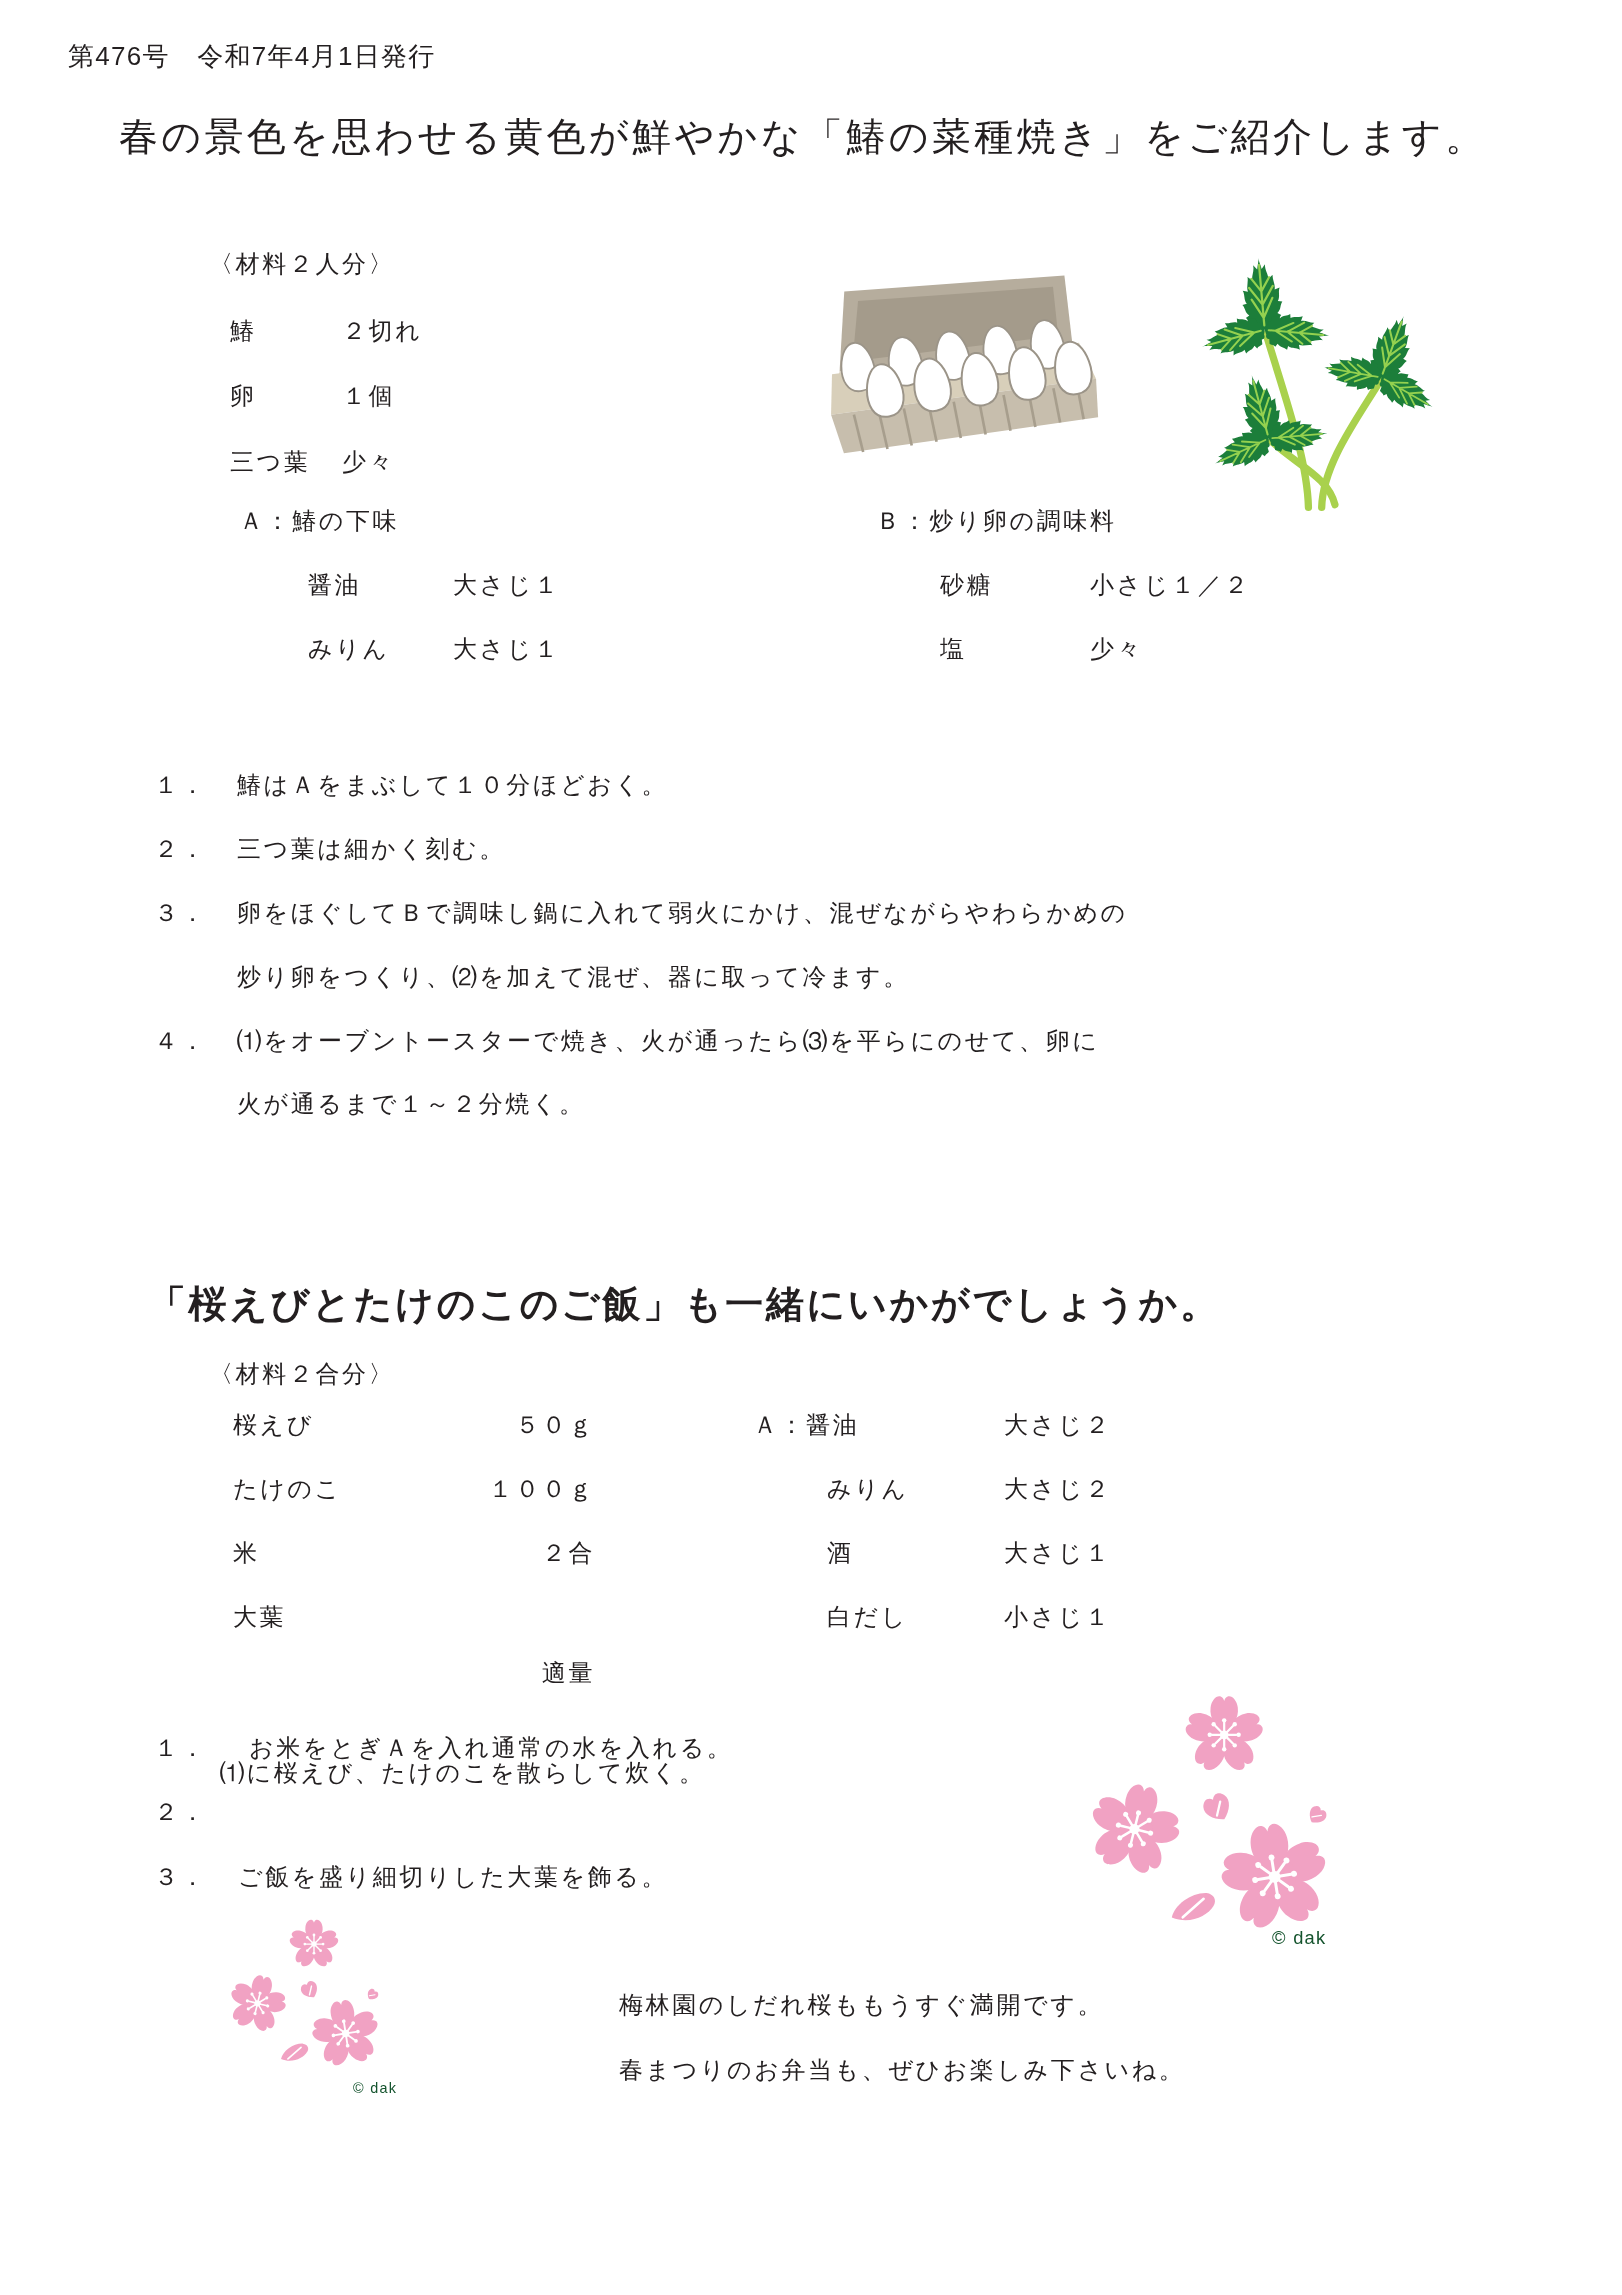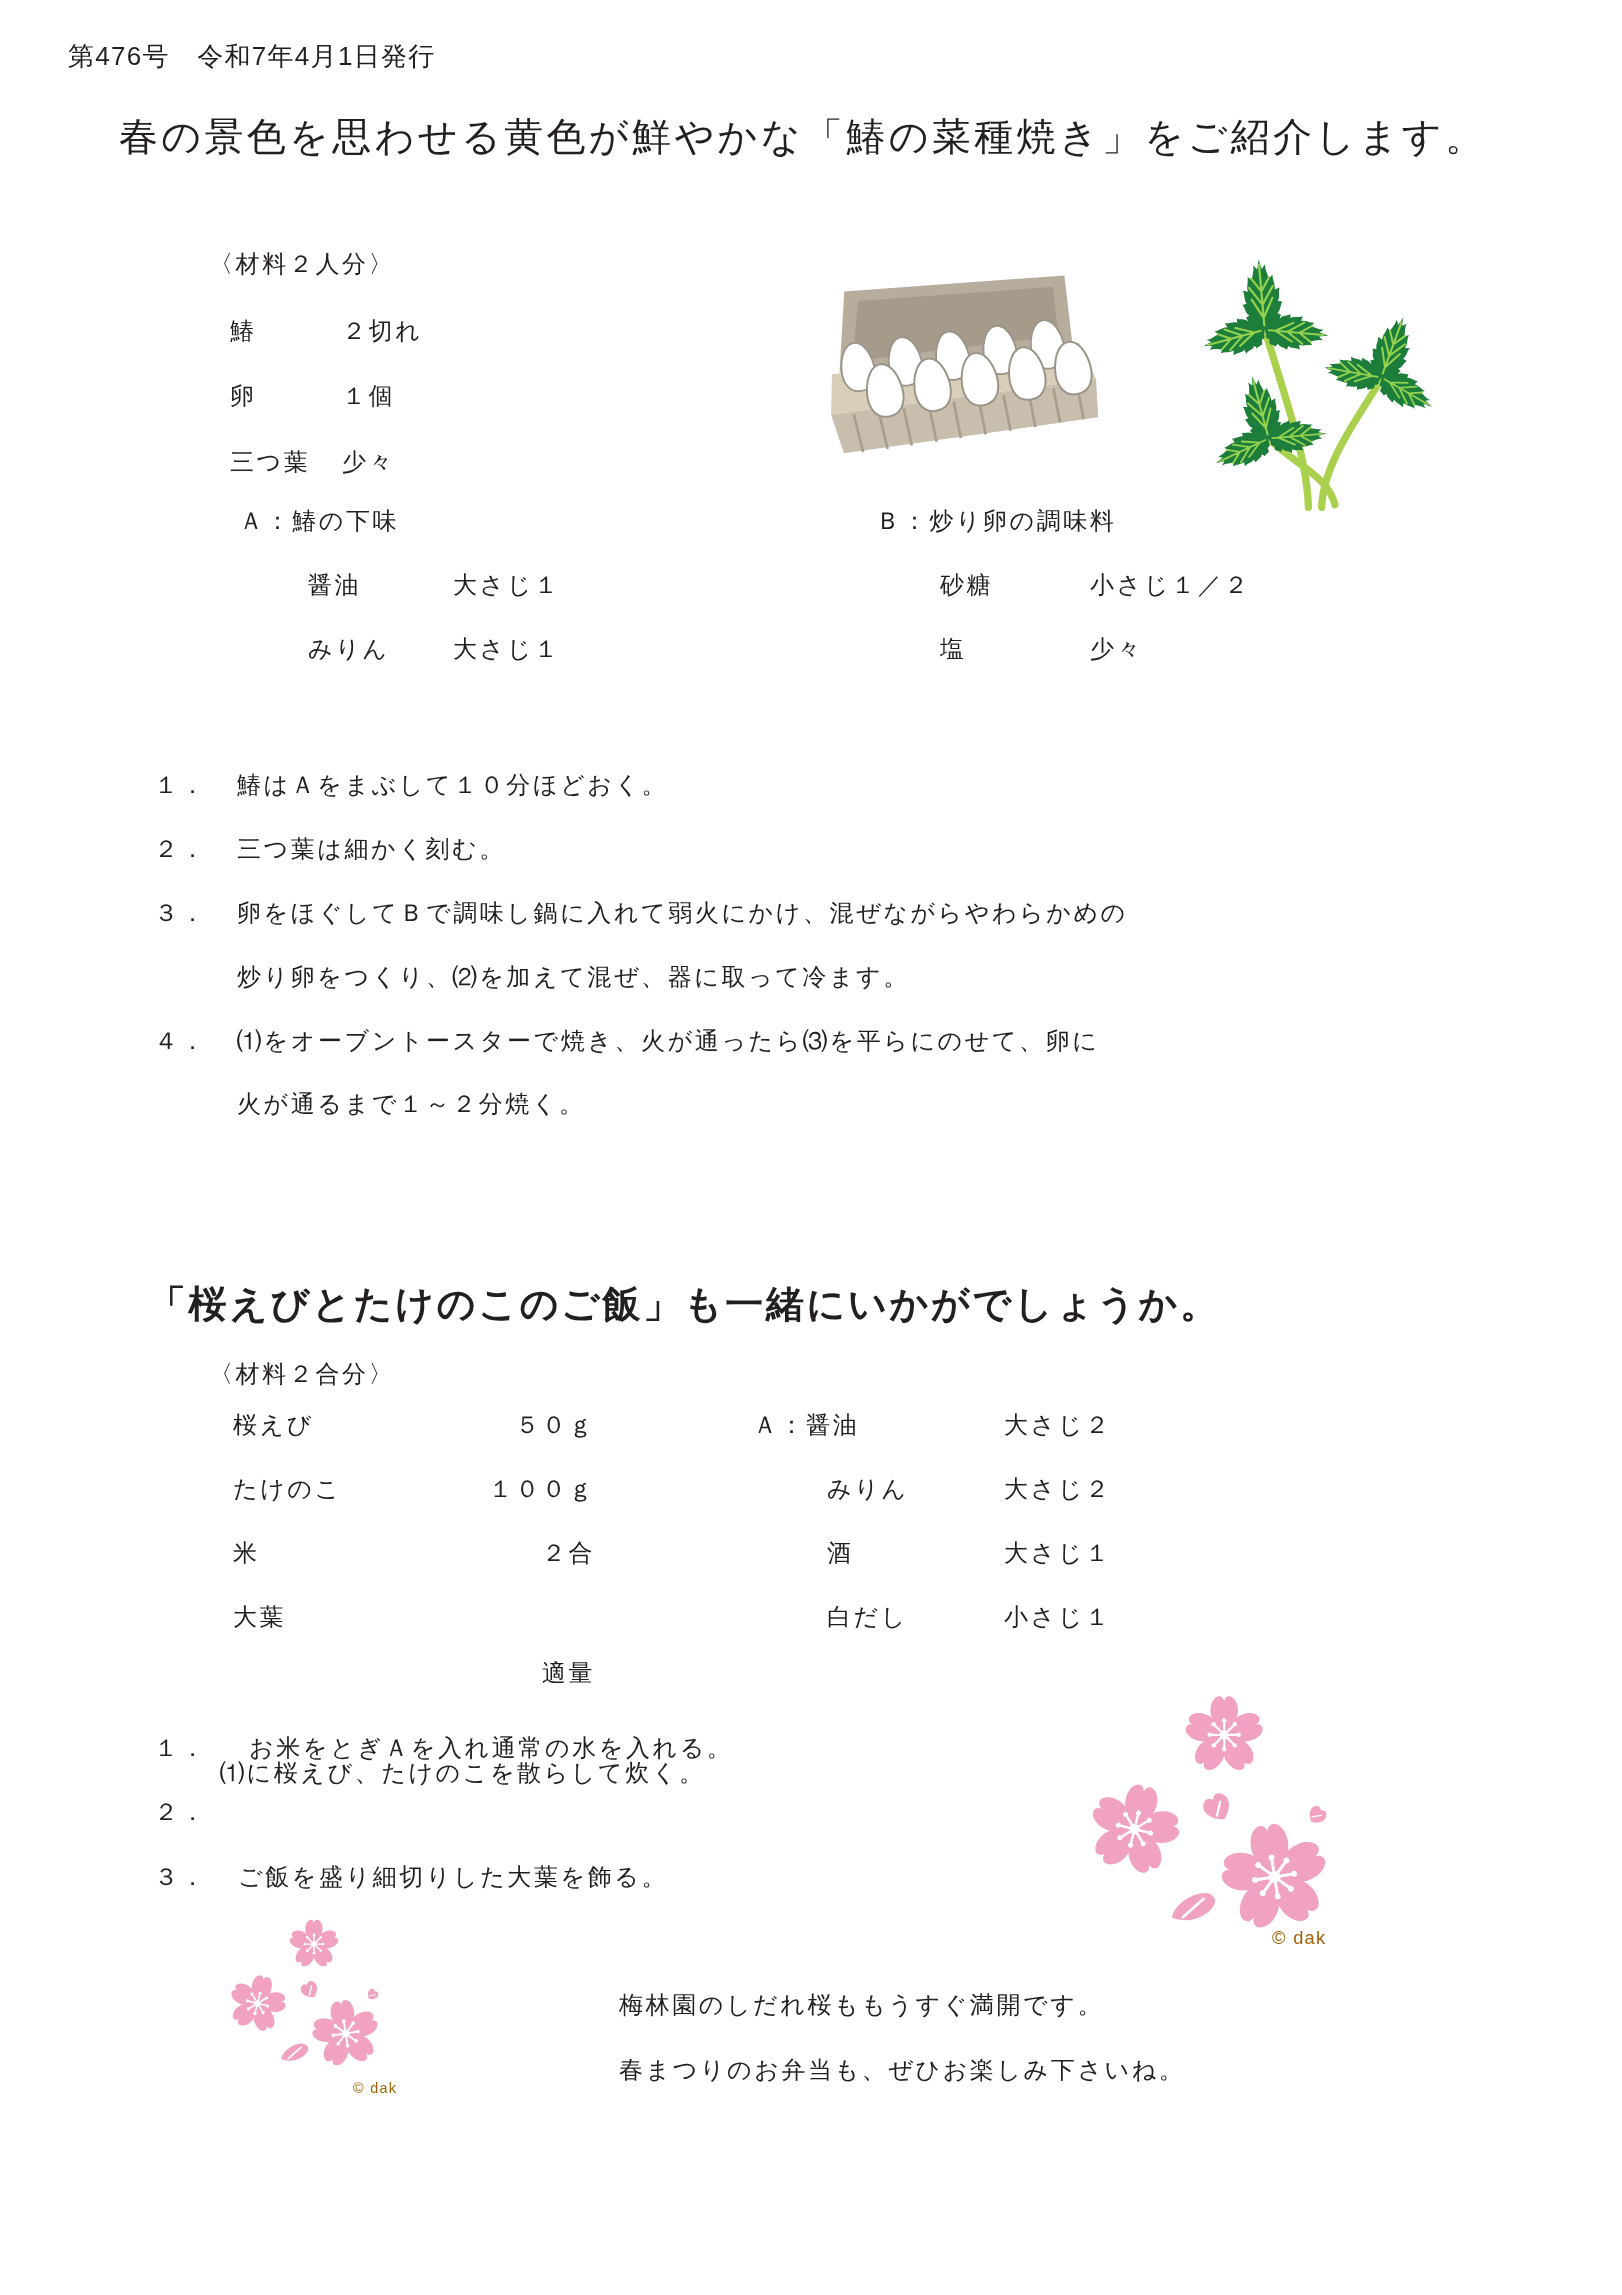--- a/index.html
+++ b/index.html
@@ -17,21 +17,21 @@
     white-space:nowrap;
     font-size:24px;
     letter-spacing:2.6px;
     line-height:1.1;
     color:#231f20;
   }
   .small{font-size:26px;letter-spacing:1.3px;}
   .h1{font-size:39px;font-weight:normal;letter-spacing:3.3px;}
   .h2{font-size:38px;font-weight:bold;letter-spacing:2.6px;}
   .amt-right{text-align:right;width:229px;}
-  .wm{color:#a16207;letter-spacing:1.3px;}
+  .wm{color:#14532d;letter-spacing:1.3px;}
   svg{position:absolute;overflow:visible;}
 </style>
 </head>
 <body>
 
 <div class="page">
 
   <svg width="0" height="0" style="position:absolute" aria-hidden="true">
     <defs>
 

